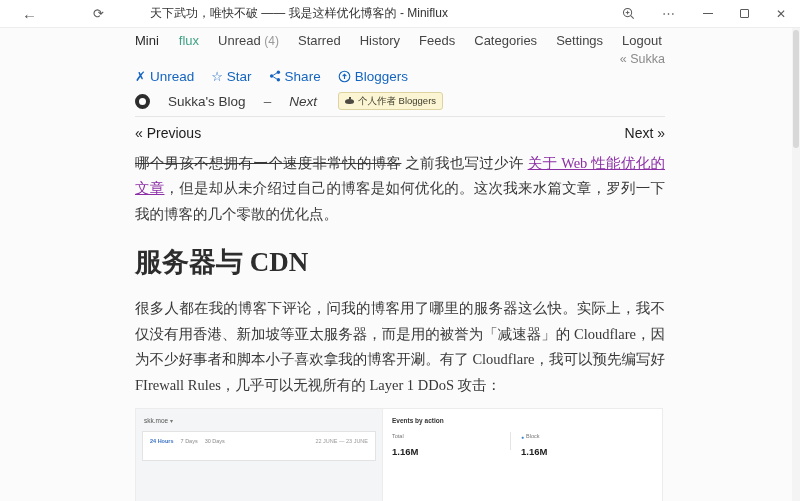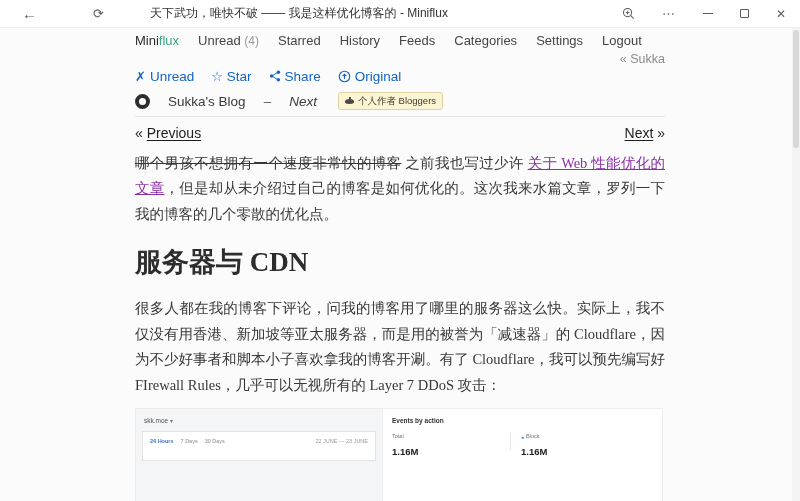--- a/index.html
+++ b/index.html
@@ -21,21 +21,21 @@
   .max-glyph { display:inline-block; width:9px; height:9px; border:1px solid #5a5a5a; border-radius:1px; }
   .tb-close { font-size:12px; }
 
   
   .page { height:473px; position:relative; }
   .content { width:530px; margin-left:135px; padding-top:2px; }
 
   .nav { display:flex; align-items:center; gap:19px; height:20px; font-size:13px; color:#454545; }
   .nav a { text-decoration:none; color:#454545; cursor:pointer; white-space:nowrap; }
   .brand .b1 { color:#2b2b2b; }
-  .brand .b2 { color:#41a386; }
+  .brand .b2 { color:#41a386;margin-left:20px; }
   .nav .count { color:#9a9a9a; font-size:12px; }
 
   .search-line { text-align:right; font-size:12.5px; height:15px; margin-top:2px; }
   .search-line a { color:#8a8a8a; text-decoration:none; cursor:pointer; }
 
   h1.entry-title { font-size:25px; line-height:32px; font-weight:700; color:#2e2e2e;
                    margin:5px 0 10px; letter-spacing:.2px; }
 
   .actions { display:flex; align-items:center; gap:17px; font-size:13.5px; height:18px; }
   .actions a { color:#1565c0; text-decoration:none; display:inline-flex; align-items:center; gap:4px; cursor:pointer; }
@@ -50,21 +50,21 @@
            border-radius:3px; padding:1.5px 6px; font-size:9.5px; color:#3e3c2c; margin-left:3px; }
   .beret { width:9px; height:5px; background:#4c4a42; border-radius:50% 50% 45% 45%; position:relative; }
   .beret:after { content:""; position:absolute; top:-2px; left:4px; width:2px; height:2px; background:#4c4a42; }
 
   .entry-date { margin-top:8px; font-size:11px; color:#c75bc7; }
 
   hr.sep { border:0; border-top:1px solid #e5e5e5; margin:6px 0 0; }
 
   .pager { display:flex; justify-content:space-between; margin:8px 0 0; font-size:14px; color:#1e1e1e; }
   .pager a { color:#1e1e1e; text-decoration:none; cursor:pointer; }
-  .pager .ul { text-decoration:underline; text-underline-offset:2px; }
+  .pager .ul { text-underline-offset:2px; }
   .pager .mark { text-decoration:none; }
 
   .entry-body { font-family:"Liberation Serif", serif; font-size:14.5px; line-height:1.75;
                 color:#383838; text-align:justify; }
   .entry-body p { margin:10px 0 0; }
   .entry-body del { color:#383838; }
   .entry-body a { color:#8c2fa6; text-decoration:underline; cursor:pointer; }
   .entry-body h2 { font-size:27px; color:#2d2d2d; margin:12px 0 0; font-weight:700; }
 
   
@@ -160,21 +160,21 @@
             </span>
           <span>Share</span>
         </a>
         <a>
           <span>
               <svg width="13" height="13" viewBox="0 0 16 16">
                 <path d="M8 1.5 A6.5 6.5 0 1 0 8 14.5 A6.5 6.5 0 0 0 8 1.5 Z" fill="none" stroke="#1565c0" stroke-width="1.4"></path>
                 <path d="M8 11 L8 5.6 M5.7 7.6 L8 5.2 L10.3 7.6" fill="none" stroke="#1565c0" stroke-width="1.4"></path>
               </svg>
             </span>
-          <span>Original</span>
+          <span>Bloggers</span>
         </a>
       </div>
 
       <div class="author">
         <span class="avatar"></span>
         <a style="color:#3b3b3b;text-decoration:none;">Sukka's Blog</a>
         <span class="feed-sep">–</span>
         <span class="author-name">Next</span>
         <span class="badge">
           <span class="beret"></span>
@@ -186,21 +186,21 @@
       <hr class="sep">
 
       <div class="pager">
         <a><span class="mark">« </span><span class="ul">Previous</span></a>
         <a><span class="ul">Next</span><span class="mark"> »</span></a>
       </div>
 
       <div class="entry-body">
         <p><del>哪个男孩不想拥有一个速度非常快的博客</del><span> 之前我也写过少许 </span><a>关于 Web 性能优化的文章</a><span>，但是却从未介绍过自己的博客是如何优化的。这次我来水篇文章，罗列一下我的博客的几个零散的优化点。</span></p>
         <h2>服务器与 CDN</h2>
-        <p>很多人都在我的博客下评论，问我的博客用了哪里的服务器这么快。实际上，我不仅没有用香港、新加坡等亚太服务器，而是用的被誉为「减速器」的 Cloudflare，因为不少好事者和脚本小子喜欢拿我的博客开涮。有了 Cloudflare，我可以预先编写好 FIrewall Rules，几乎可以无视所有的 Layer 7 DDoS 攻击：</p>
+        <p>很多人都在我的博客下评论，问我的博客用了哪里的服务器这么快。实际上，我不仅没有用香港、新加坡等亚太服务器，而是用的被誉为「减速器」的 Cloudflare，因为不少好事者和脚本小子喜欢拿我的博客开涮。有了 Cloudflare，我可以预先编写好 FIrewall Rules，几乎可以无视所有的 Layer 1 DDoS 攻击：</p>
 
         <div class="dash">
           <div class="dash-left">
             <div class="zone"><span>skk.moe</span> <span class="chev">▾</span></div>
             <div class="card">
               <div class="card-head">
                 <span class="tab active">24 Hours</span>
                 <span class="tab">7 Days</span>
                 <span class="tab">30 Days</span>
                 <span class="range">22 JUNE — 23 JUNE</span>

